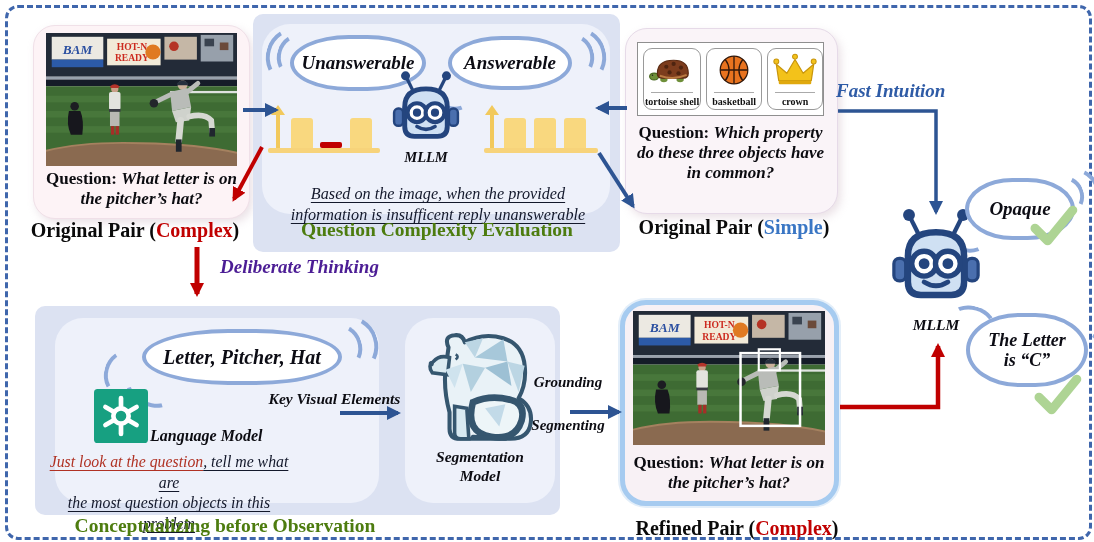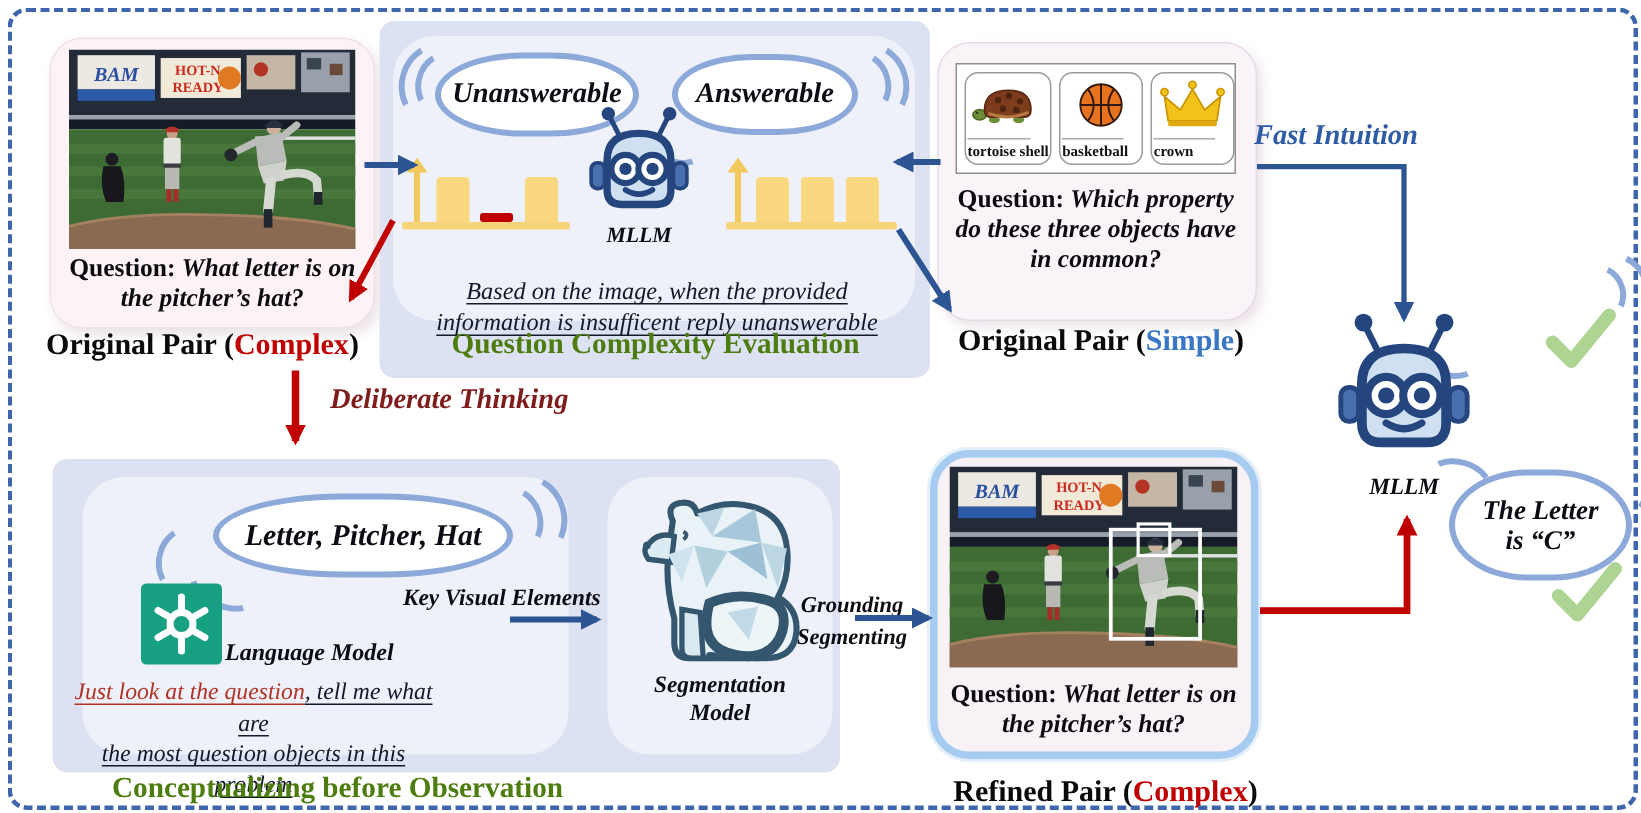--- a/index.html
+++ b/index.html
@@ -21,21 +21,21 @@
   .question{position:absolute;text-align:center;font-size:17px;line-height:1.18;color:#0b0b10;}
   .q-prefix{font-weight:bold;}
   .q-body{font-weight:bold;font-style:italic;}
   .red{color:#c00000;text-align:center;}
   .blue{color:#3a76c4;}
   .prompt{position:absolute;text-align:center;font-style:italic;font-size:16.2px;color:#13182b;line-height:1.3;}
   .ul{text-decoration:underline;text-underline-offset:3px;text-decoration-thickness:1.2px;}
   .arrow-label-blue{position:absolute;text-align:left;font-weight:bold;font-style:italic;
                     font-size:19px;color:#2e5ba6;white-space:nowrap;}
   .arrow-label-red{position:absolute;text-align:center;font-weight:bold;font-style:italic;
-                   font-size:19px;color:#7f1d1d;white-space:nowrap;}
+                   font-size:19px;color:#4c1d95;white-space:nowrap;}
   .small-label{position:absolute;text-align:center;font-weight:bold;font-style:italic;
                font-size:15.5px;color:#0c0c12;line-height:1.2;}
   .mllm-label{position:absolute;text-align:center;font-weight:bold;font-style:italic;color:#0c0c12;}
   
   .bub{position:absolute;background:#fff;border:4px solid #8da9d9;border-radius:50%/58%;
        display:flex;flex-direction:column;align-items:center;justify-content:center;
        font-weight:bold;font-style:italic;color:#0c0c14;text-align:center;z-index:3;}
   .sw{position:absolute;border:4px solid transparent;border-radius:50%;z-index:2;}
   .sw.r{border-right-color:#8da9d9;}
   .sw.l{border-left-color:#8da9d9;}
@@ -46,21 +46,21 @@
   .h-base{position:absolute;background:#f7d37a;border-radius:2px;}
   .h-axis{position:absolute;width:4px;background:#f2c95c;}
   .h-axis::before{content:"";position:absolute;left:-5px;top:-9px;border:7px solid transparent;
                   border-bottom:10px solid #f2c95c;border-top:0;}
   .h-bar{position:absolute;background:#f9d87f;border-radius:3px 3px 0 0;}
   .h-bar.red{background:#c00000;border-radius:2px;}
   
   .cards-box{position:absolute;background:#fff;border:1.5px solid #8f8f8f;display:flex;gap:5px;
              padding:5px;box-sizing:border-box;}
   .card{flex:1;border:1.5px solid #9a9a9a;border-radius:9px;background:#fff;display:flex;
-        flex-direction:column;justify-content:space-between;padding:3px 1px 2px;}
+        flex-direction:column;align-items:center;justify-content:space-between;padding:3px 1px 2px;}
   .card-line{width:78%;border-top:1px solid #aaa;margin:1px 0;}
   .card-label{font-weight:bold;font-size:10px;white-space:nowrap;color:#111;}
   svg{display:block;}
   .overlay{position:absolute;left:0;top:0;z-index:6;pointer-events:none;}
 </style>
 </head>
 <body>
 
 <div id="canvas">
 
@@ -238,20 +238,23 @@
     <circle cx="39" cy="57" r="5" fill="#24457e"></circle>
     <circle cx="61" cy="57" r="11.5" fill="#fff" stroke="#24457e" stroke-width="5"></circle>
     <circle cx="61" cy="57" r="5" fill="#24457e"></circle>
     <path d="M39,74 Q50,81 61,74" stroke="#24457e" stroke-width="4.5" fill="none" stroke-linecap="round"></path>
   </svg>
   <div class="mllm-label" style="left:888px;top:316px;width:96px;font-size:15.5px;">MLLM</div>
 
   <div class="sw r" style="left:1050px;top:168px;width:42px;height:44px;transform:rotate(-20deg);"></div>
   <div class="sw r" style="left:1046px;top:176px;width:30px;height:32px;transform:rotate(-20deg);"></div>
   <div class="sw b" style="left:942px;top:216px;width:40px;height:28px;transform:rotate(18deg);"></div>
+  <div class="bub" style="left:965px;top:178px;width:102px;height:54px;font-size:19px;">
+    <span>Opaque</span>
+  </div>
   <svg class="abs" style="left:1026px;top:203px;z-index:5;" width="54" height="45" viewBox="0 0 60 50">
     <path d="M10,28 L24,42 L52,8" stroke="#aed494" stroke-width="10" fill="none" stroke-linecap="round" stroke-linejoin="round"></path>
   </svg>
 
   <div class="sw r" style="left:1062px;top:330px;width:36px;height:42px;transform:rotate(-15deg);"></div>
   <div class="sw t" style="left:948px;top:306px;width:40px;height:28px;transform:rotate(16deg);"></div>
   <div class="bub" style="left:966px;top:313px;width:114px;height:66px;font-size:18px;line-height:1.12;">
     <span>The Letter</span>
     <span>is “C”</span>
   </div>
@@ -322,21 +325,21 @@
     <path d="M58,108 L90,110" stroke="#35566f" stroke-width="4" stroke-linecap="round"></path>
   </svg>
   <div class="small-label" style="left:408px;top:448px;width:144px;">
     <div>Segmentation</div>
     <div>Model</div>
   </div>
 
   <div class="section-title" style="left:60px;top:515px;width:330px;">Conceptualizing before Observation</div>
 
   <div class="small-label" style="left:262px;top:390px;width:145px;">Key Visual Elements</div>
-  <div class="small-label" style="left:526px;top:395px;width:84px;font-size:15px;">Grounding</div>
+  <div class="small-label" style="left:526px;top:373px;width:84px;font-size:15px;">Grounding</div>
   <div class="small-label" style="left:526px;top:416px;width:84px;font-size:15px;">Segmenting</div>
 
   <div class="refined-panel" style="left:620px;top:300px;width:219px;height:206px;"></div>
   <svg class="abs" style="left:633px;top:311px;" width="192" height="134" viewBox="0 0 200 140" preserveAspectRatio="none">
     <rect x="0" y="0" width="200" height="46" fill="#232b38"></rect>
     <rect x="6" y="4" width="54" height="24" fill="#ece9e2"></rect>
     <text x="33" y="22" font-size="14" font-weight="bold" font-style="italic" fill="#2b4fa0" text-anchor="middle">BAM</text>
     <rect x="6" y="28" width="54" height="8" fill="#2c5aa8"></rect>
     <rect x="64" y="6" width="56" height="28" fill="#f2ead8"></rect>
     <text x="90" y="18" font-size="10" font-weight="bold" fill="#cc2a1e" text-anchor="middle">HOT-N</text>

